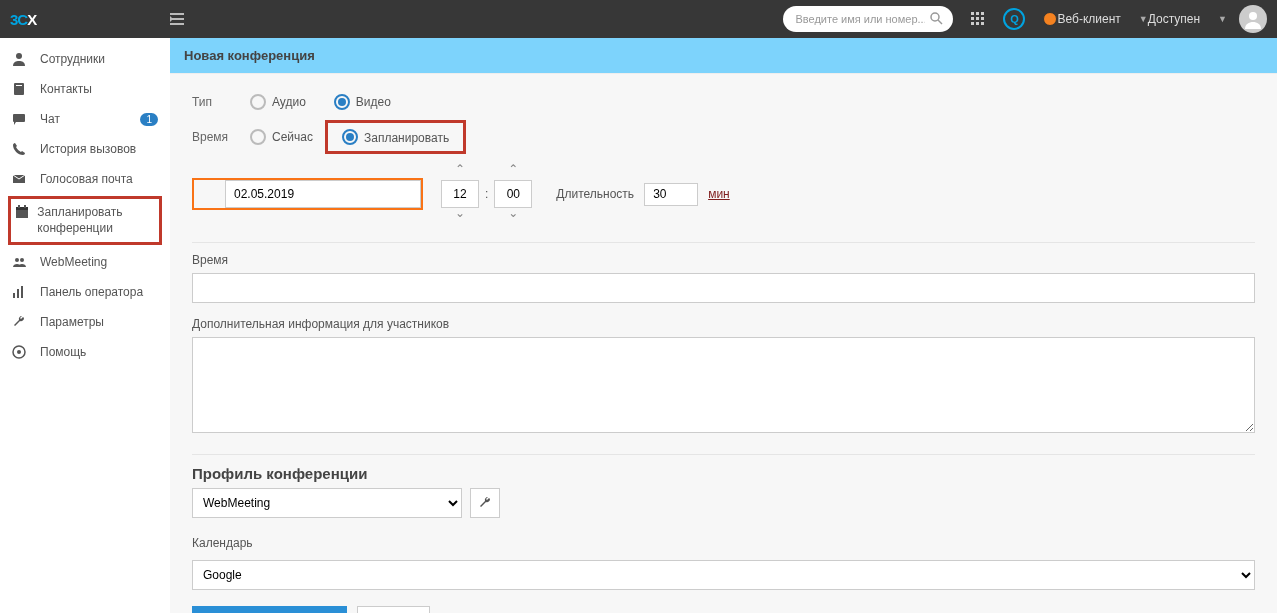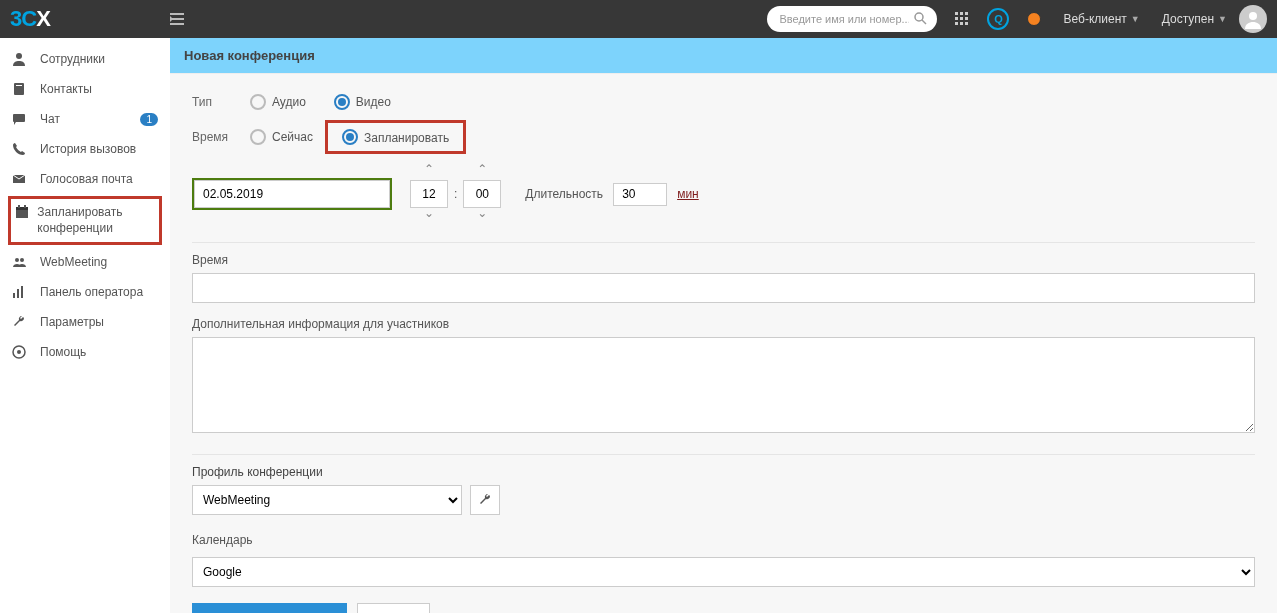--- a/index.html
+++ b/index.html
@@ -1,31 +1,31 @@
 <!DOCTYPE html>
 <html><head>
 <meta charset="utf-8">
 <style>
   * { box-sizing: border-box; margin: 0; padding: 0; font-family: Arial, Helvetica, sans-serif; }
   body { width: 1277px; height: 613px; overflow: hidden; background: #f7f7f7; font-size: 12px; color: #555; }
 
   
   .topbar { height: 38px; background: #373737; display: flex; align-items: center; padding: 0 10px; color: #eee; }
-  .logo { font-size: 22px; font-weight: bold; color: #fff; letter-spacing: -1px; width: 150px; }
+  .logo { font-size: 15px; font-weight: bold; color: #fff; letter-spacing: -1px; width: 150px; }
   .logo .c3 { color: #00a3e0; }
   .toggle-icon { margin-left: 10px; color: #bbb; cursor: pointer; }
   .spacer { flex: 1; }
   .search-wrap { position: relative; }
   .search-input { width: 170px; height: 26px; border-radius: 13px; border: none; padding: 0 28px 0 12px; font-size: 11px; background: #fff; color: #555; }
   .search-input::placeholder { color: #999; }
   .search-icon { position: absolute; right: 10px; top: 6px; color: #999; }
   .top-icon { margin-left: 18px; color: #ccc; cursor: pointer; }
   .letter-Q { margin-left: 18px; width: 22px; height: 22px; border: 2px solid #00a3e0; border-radius: 50%; display: flex; align-items: center; justify-content: center; font-size: 11px; font-weight: bold; color: #00a3e0; }
   .status-dot { margin-left: 18px; width: 14px; height: 14px; background: #f58220; border-radius: 50%; border: 1px solid #333; }
-  .drop-text { margin-left: 22px; color: #ddd; font-size: 12px; display: flex; align-items: center; }
+  .drop-text { margin-left: 0; color: #ddd; font-size: 12px; display: flex; align-items: center; gap: 14px; }
   .caret { margin-left: 4px; font-size: 9px; color: #aaa; }
   .avatar { margin-left: 12px; width: 28px; height: 28px; background: #ccc; border-radius: 50%; display: flex; align-items: center; justify-content: center; }
 
   
   .main { display: flex; height: calc(613px - 38px); }
   .sidebar { width: 170px; background: #fff; padding-top: 6px; }
   .nav-item { display: flex; align-items: center; padding: 8px 12px; color: #555; font-size: 12px; cursor: pointer; }
   .nav-item .nicon { width: 20px; text-align: center; margin-right: 8px; color: #555; }
   .nav-item.double { align-items: flex-start; }
   .badge { margin-left: auto; background: #2a7fc4; color: #fff; border-radius: 8px; font-size: 10px; padding: 1px 6px; }
@@ -40,35 +40,35 @@
   .row { display: flex; align-items: center; margin: 10px 0; }
   .row-label { width: 58px; color: #666; font-size: 12px; }
 
   .radio { width: 16px; height: 16px; border: 2px solid #bbb; border-radius: 50%; display: inline-flex; align-items: center; justify-content: center; margin-right: 6px; cursor: pointer; flex-shrink: 0; }
   .radio.checked { border-color: #2a7fc4; }
   .radio.checked::after { content: ""; width: 8px; height: 8px; background: #2a7fc4; border-radius: 50%; }
   .radio-label { margin-right: 28px; color: #555; font-size: 12px; }
 
   .radio-highlight { border: 3px solid #c0392b; padding: 6px 14px; display: inline-flex; align-items: flex-end; }
 
-  .date-hl { border: 2px solid #4d7c0f; display: inline-block; }
+  .date-hl { border: 2px solid #f97316; display: inline-block; padding-left: 31px; }
   .date-input { width: 196px; height: 28px; border: 1px solid #ccc; padding: 0 8px; font-size: 12px; }
 
   .time-box { display: flex; flex-direction: column; align-items: center; margin-left: 18px; }
   .chev { color: #888; cursor: pointer; height: 16px; line-height: 10px; }
   .small-input { width: 38px; height: 28px; border: 1px solid #ccc; text-align: center; font-size: 12px; }
   .colon { margin: 0 6px; align-self: center; color: #555; }
   .dur-label { margin-left: 24px; margin-right: 10px; color: #555; }
   .dur-input { width: 54px; height: 23px; border: 1px solid #ccc; text-align: left; padding-left: 8px; font-size: 12px; }
   .min-label { margin-left: 10px; color: #7f1d1d; text-decoration: underline; }
 
   hr.sep { border: none; border-top: 1px solid #e5e5e5; margin: 18px 0 10px 0; }
 
   .section-label { color: #555; font-size: 12px; margin-bottom: 6px; display: block; }
-  .section-label.bold { font-weight: normal; color: #444; font-size: 12px; }
+  .section-label.bold { font-weight: bold; color: #444; font-size: 15px; }
   .text-input { width: 100%; height: 30px; border: 1px solid #ccc; padding: 0 8px; font-size: 12px; }
   .textarea { width: 100%; height: 96px; border: 1px solid #ccc; padding: 6px 8px; font-size: 12px; resize: both; }
 
   .select-row { display: flex; align-items: center; gap: 8px; }
   .select { height: 30px; border: 1px solid #ccc; padding: 0 6px; font-size: 12px; background: #fff; }
   .select.profile { width: 270px; }
   .select.calendar { width: 100%; }
   .wrench-btn { width: 30px; height: 30px; border: 1px solid #ccc; background: #fff; display: flex; align-items: center; justify-content: center; cursor: pointer; color: #555; }
 
   .actions { display: flex; gap: 10px; margin-top: 16px; }

